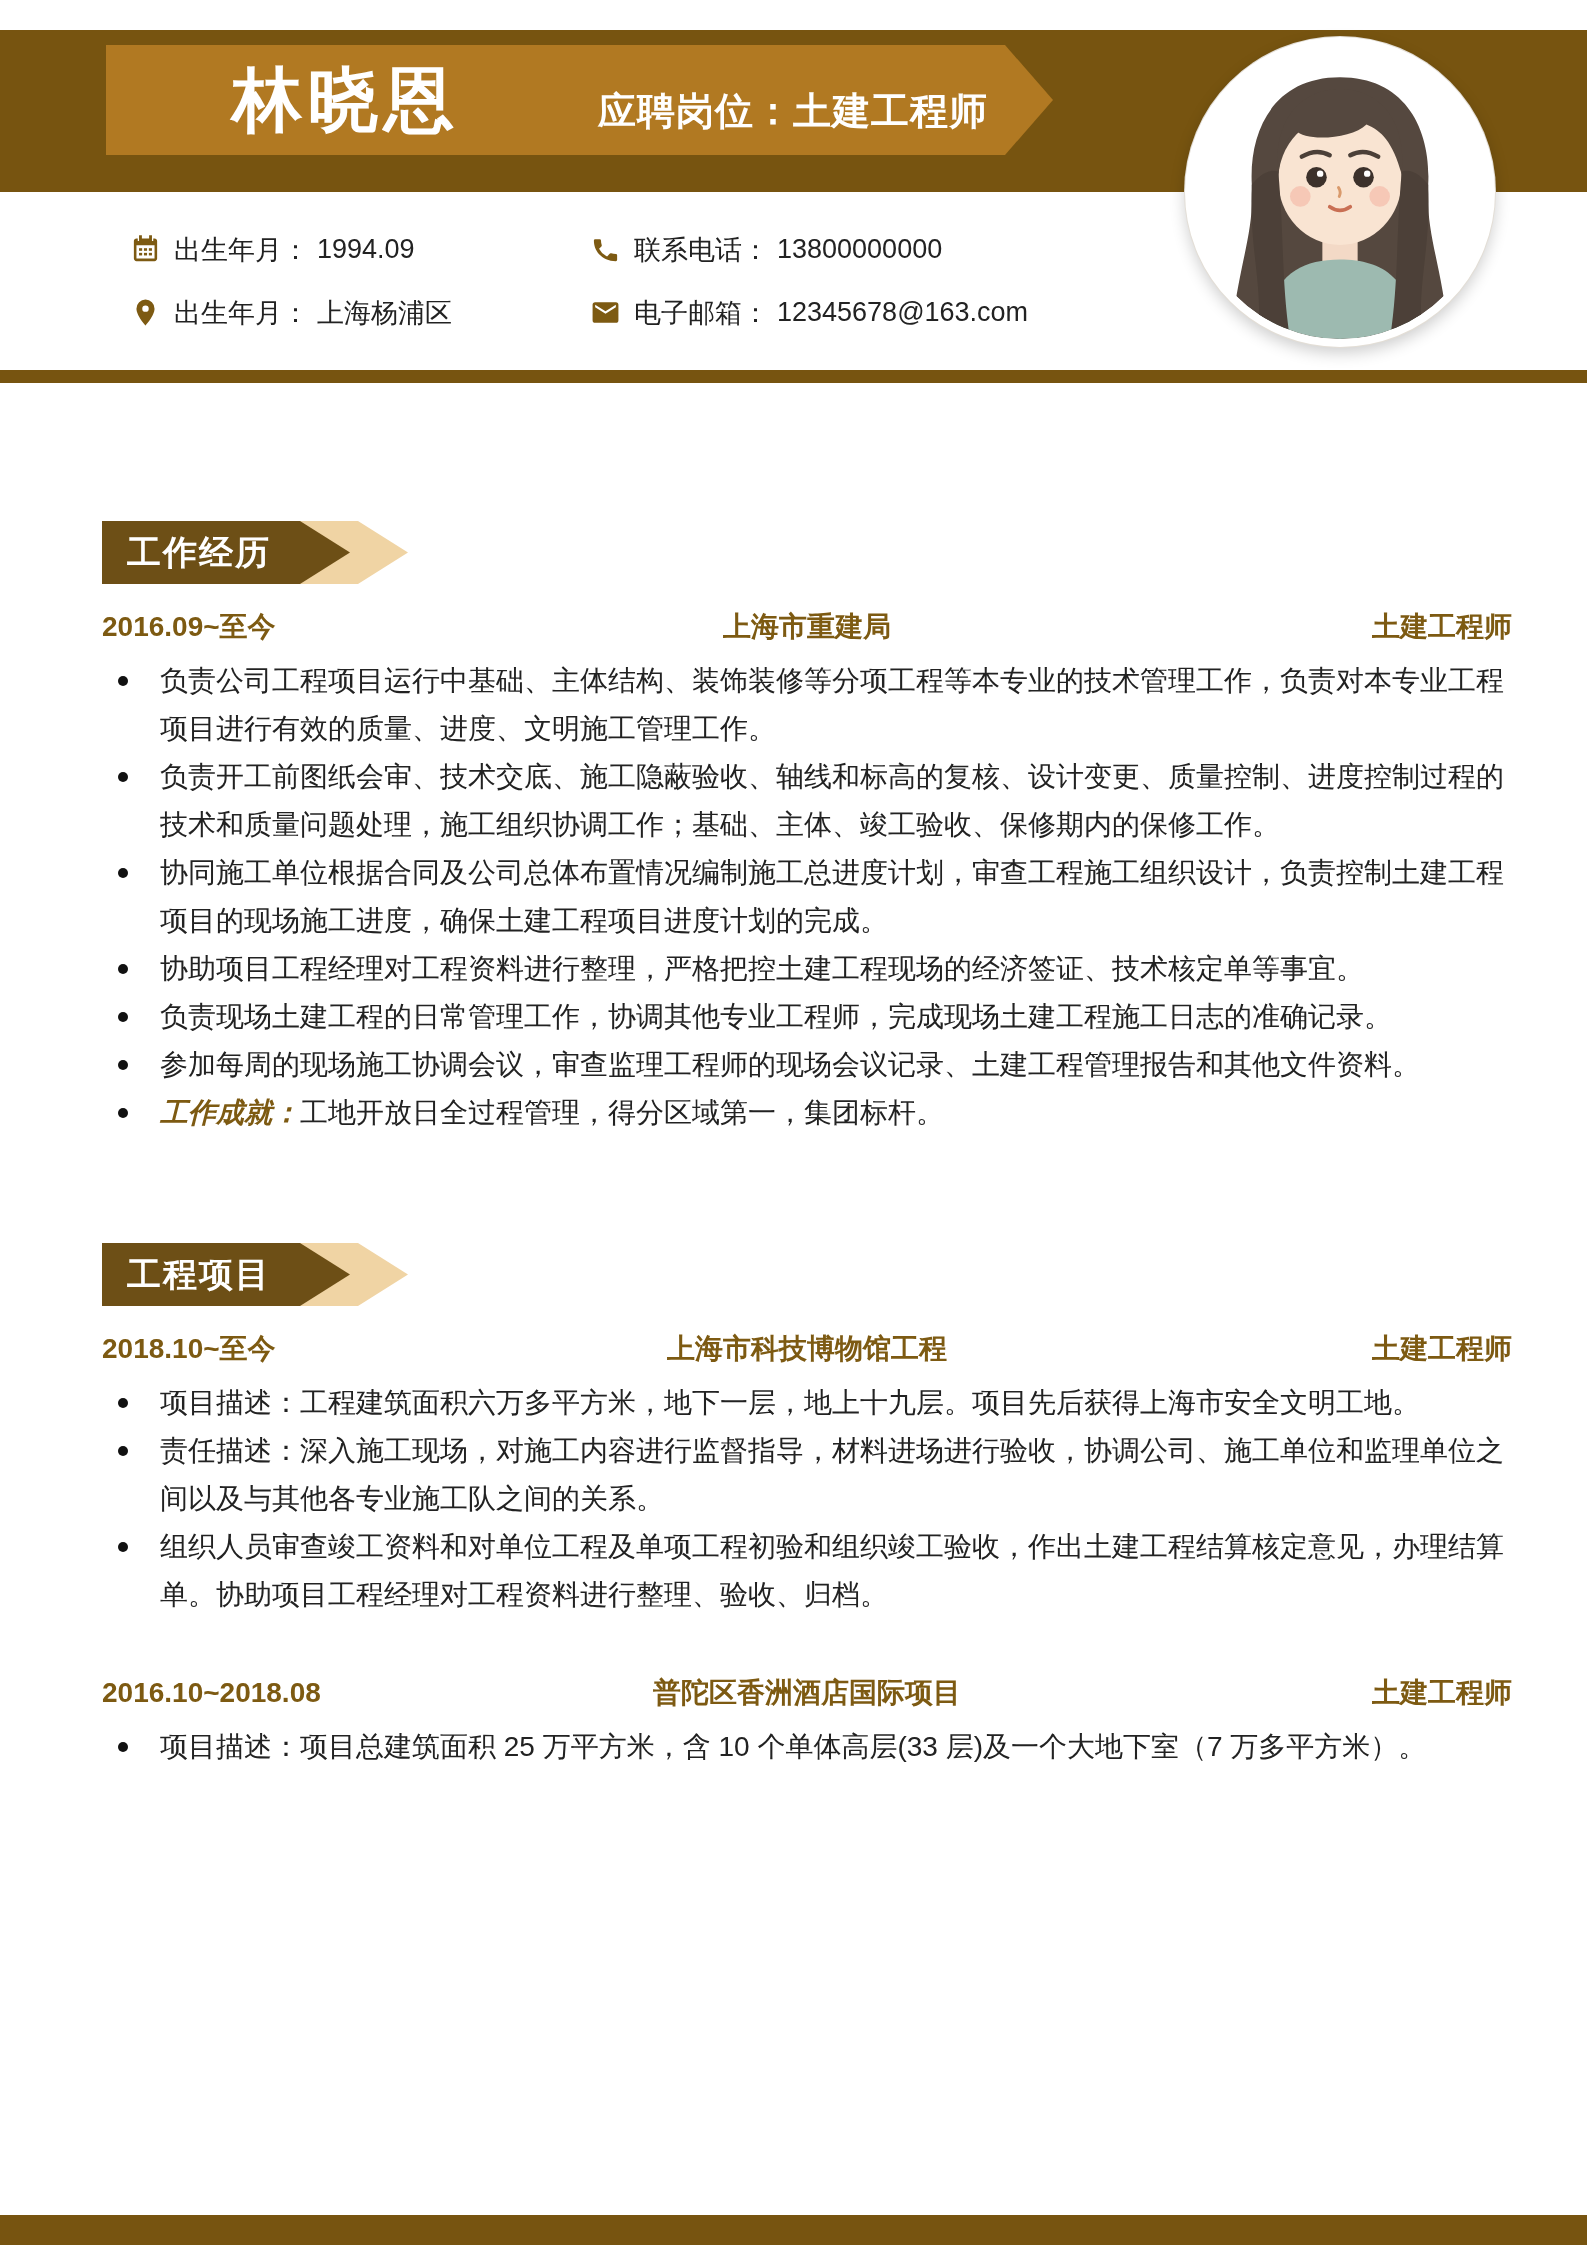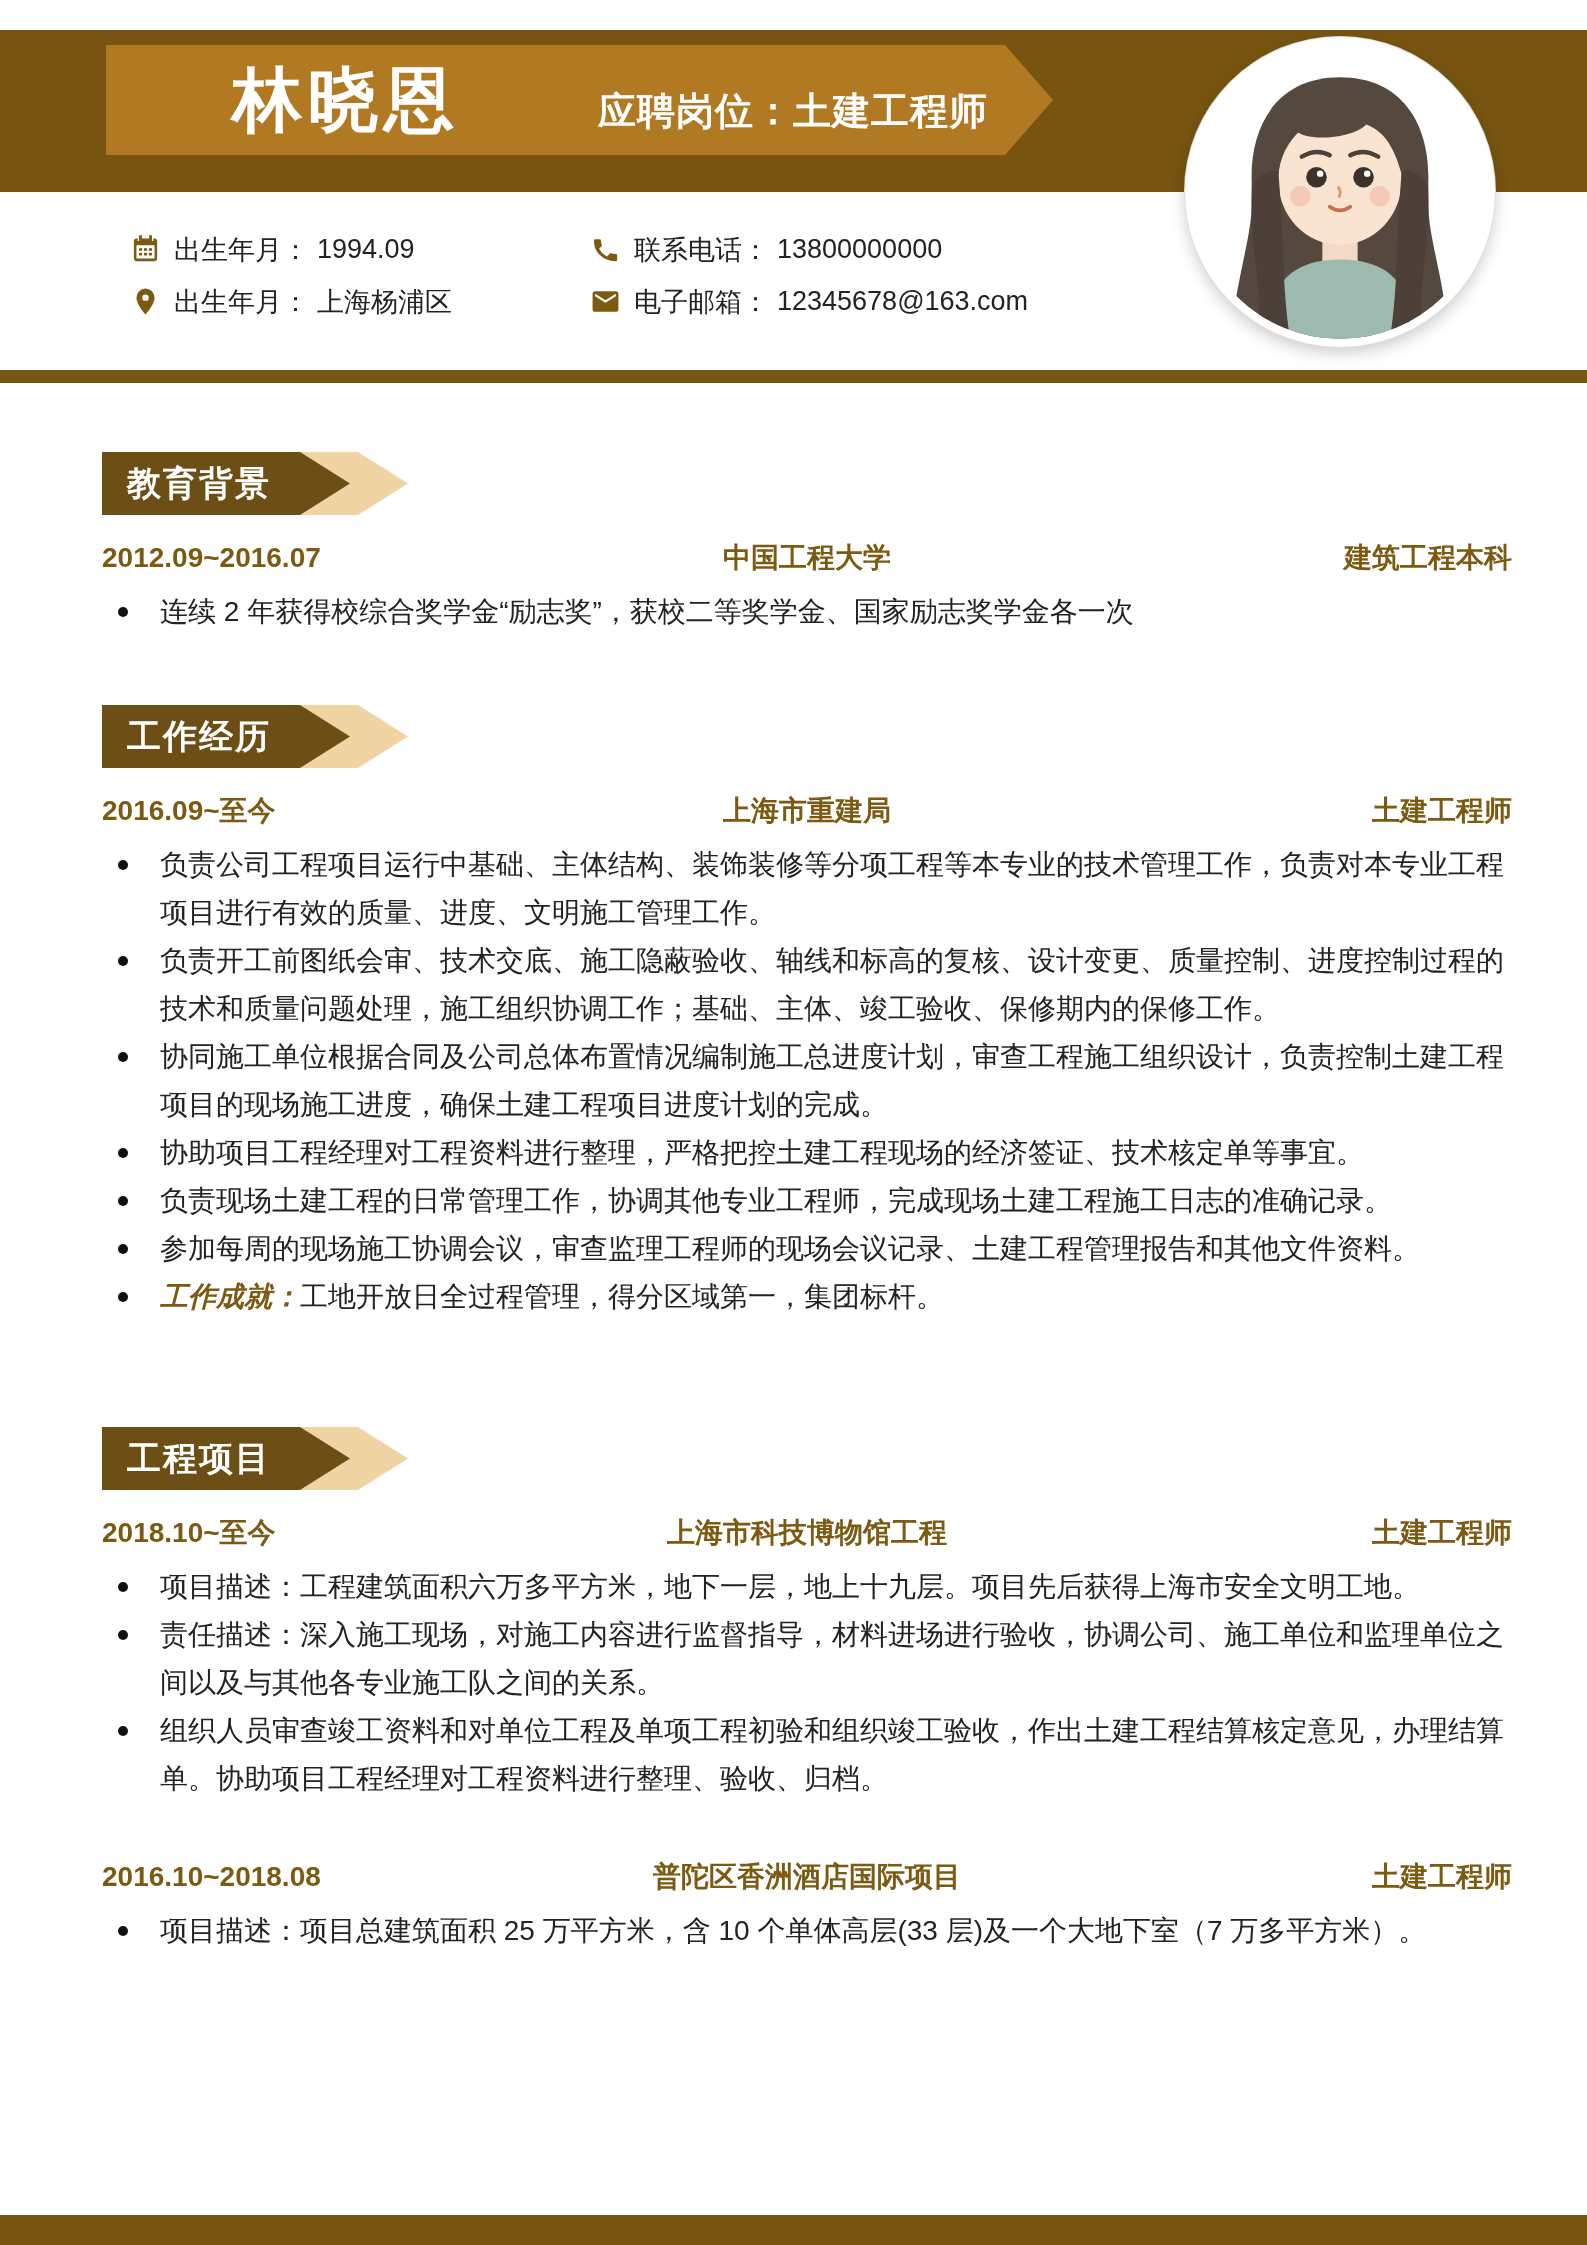--- a/index.html
+++ b/index.html
@@ -31,21 +31,21 @@
   
   .avatar{
     position:absolute;left:1185px;top:37px;width:310px;height:310px;border-radius:50%;
     background:#fff;border:8px solid #fff;overflow:hidden;z-index:5;
     box-shadow:0 0 0 1px #e3ded6, 0 6px 16px rgba(0,0,0,.20);
   }
   .avatar svg{width:100%;height:100%;display:block;}
   
   .contact{
     position:absolute;left:130px;top:226px;width:1000px;
-    display:grid;grid-template-columns:460px auto;row-gap:5px;
+    display:grid;grid-template-columns:460px auto;row-gap:16px;
   }
   .c-item{display:flex;align-items:center;height:47px;font-size:27px;color:var(--body-text);}
   .c-icon{width:44px;display:flex;align-items:center;}
   .c-icon svg{width:31px;height:31px;fill:var(--accent-text-brown);}
   .c-label{white-space:nowrap;}
   .c-value{margin-left:8px;white-space:nowrap;}
   
   .divider{position:absolute;top:370px;left:0;width:100%;height:13px;background:var(--band-brown);}
   .bottom-band{position:absolute;bottom:0;left:0;width:100%;height:30px;background:var(--band-brown);}
   
@@ -162,40 +162,20 @@
         </svg>
     </span>
     <span class="c-label">电子邮箱：</span>
     <span class="c-value">12345678@163.com</span>
   </div>
 </div>
 
 <div class="divider"></div>
 
 <main>
-  <section id="sec-education">
-    <div class="sec-head">
-      <div class="sec-tan"></div>
-      <div class="sec-main">
-        <span>教育背景</span>
-      </div>
-    </div>
-    <div class="entries">
-        <div class="entry">
-          <div class="entry-row">
-            <span class="period">2012.09~2016.07</span>
-            <span class="org">中国工程大学</span>
-            <span class="role">建筑工程本科</span>
-          </div>
-          <ul class="bullets">
-            <li>连续 2 年获得校综合奖学金“励志奖”，获校二等奖学金、国家励志奖学金各一次</li>
-          </ul>
-        </div>
-      </div>
-  </section>
 
   <section id="sec-work">
     <div class="sec-head">
       <div class="sec-tan"></div>
       <div class="sec-main">
         <span>工作经历</span>
       </div>
     </div>
     <div class="entries">
         <div class="entry">

